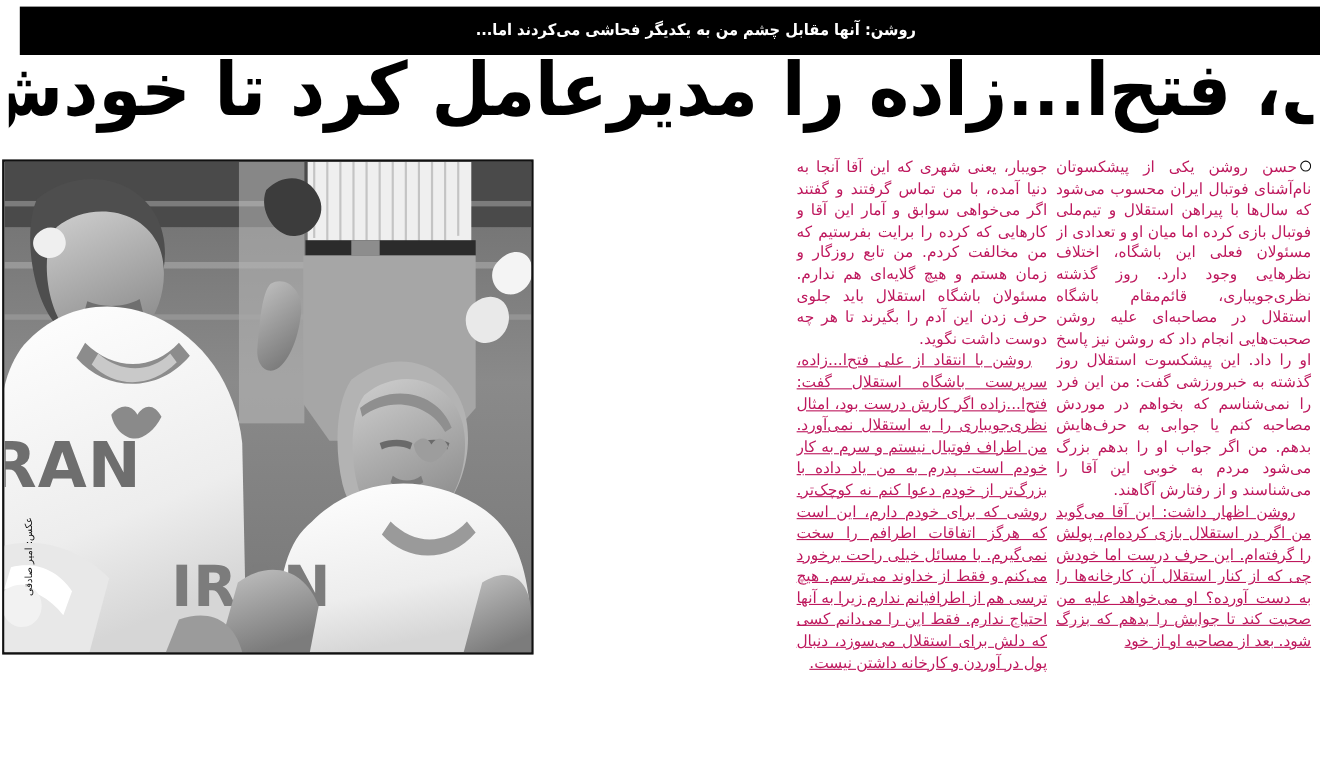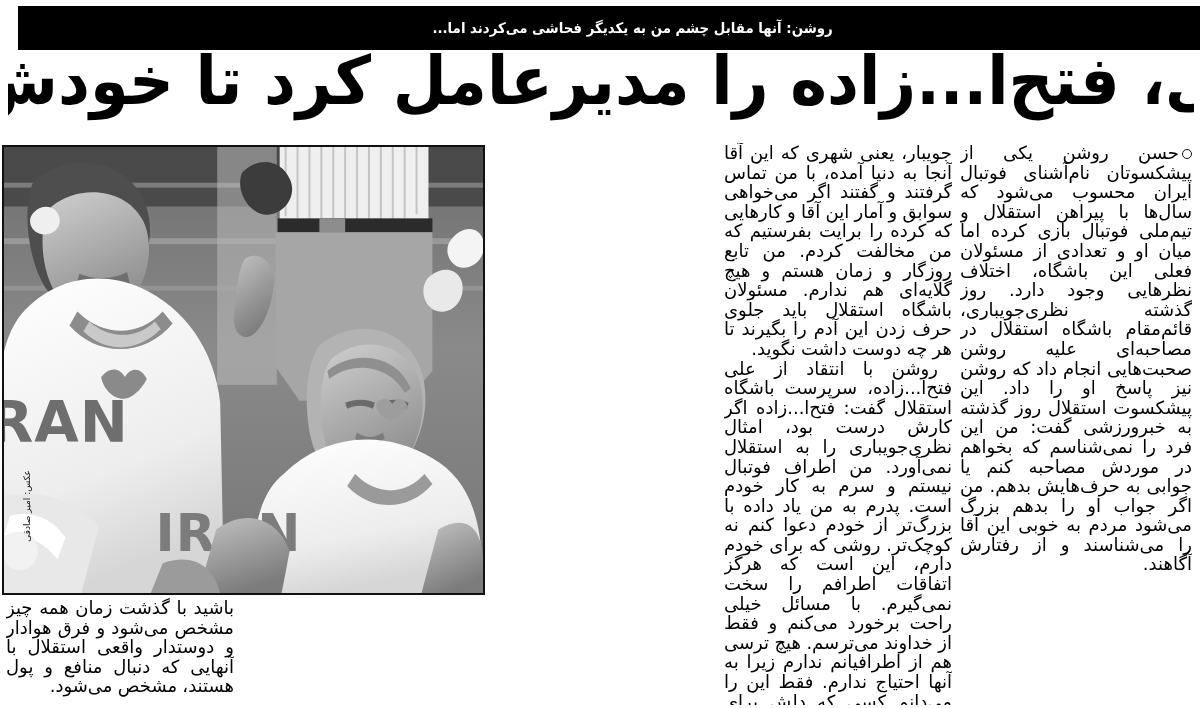--- a/index.html
+++ b/index.html
@@ -73,29 +73,29 @@
     white-space:nowrap;
     letter-spacing:0px;
   }
 
   
   .col{
     position:absolute;
     direction:rtl;
     text-align:justify;
     text-align-last:right;
-    font-size:18px;
+    font-size:14px;
     line-height:19.6px;
-    color:#000000;
+    color:#be185d;
     font-family:"DejaVu Sans","Liberation Sans",sans-serif;
     overflow:hidden;
     word-spacing:-0.5px;
   }
   .col p{margin:0 0 0 0;text-indent:0;}
-  .col p.indent{text-indent:14px;}
+  .col p.indent{text-indent:14px;text-decoration:underline;}
 
   .col-r1{right:8px;top:3px;width:232px;height:562px;}
   .col-r2{right:248px;top:3px;width:228px;height:562px;}
   .col-b1{right:488px;top:458px;width:232px;height:107px;}
   .col-b2{right:728px;top:458px;width:228px;height:107px;}
   .col-b3{right:966px;top:458px;width:228px;height:107px;}
 
   .bullet{
     display:inline-block;
     width:8px;height:8px;
@@ -202,25 +202,23 @@
         <path d="M452 92 c14 -16 32 -10 32 8 c0 16 -16 26 -28 20 c-10 -6 -12 -20 -4 -28 z" fill="#f4f4f4"></path>
         <path d="M430 130 c18 -14 36 -2 32 18 c-4 18 -24 24 -34 12 c-8 -10 -6 -24 2 -30 z" fill="#e9e9e9"></path>
         <path d="M2 392 c16 -10 34 0 32 18 c-2 16 -20 22 -30 12 c-8 -8 -10 -24 -2 -30 z" fill="#f2f2f2"></path>
       </svg>
     </div>
 
     <div class="photo-credit">عکس: امیر صادقی</div>
 
     <div class="col col-r1">
       <p><span class="bullet"></span><span>حسن روشن یکی از پیشکسوتان نام‌آشنای فوتبال ایران محسوب می‌شود که سال‌ها با پیراهن استقلال و تیم‌ملی فوتبال بازی کرده اما میان او و تعدادی از مسئولان فعلی این باشگاه، اختلاف نظرهایی وجود دارد. روز گذشته نظری‌جویباری، قائم‌مقام باشگاه استقلال در مصاحبه‌ای علیه روشن صحبت‌هایی انجام داد که روشن نیز پاسخ او را داد. این پیشکسوت استقلال روز گذشته به خبرورزشی گفت: من این فرد را نمی‌شناسم که بخواهم در موردش مصاحبه کنم یا جوابی به حرف‌هایش بدهم. من اگر جواب او را بدهم بزرگ می‌شود مردم به خوبی این آقا را می‌شناسند و از رفتارش آگاهند.</span></p>
+      <p class="indent">روشن اظهار داشت: این آقا می‌گوید من اگر در استقلال بازی کرده‌ام، پولش را گرفته‌ام. این حرف درست اما خودش چی که از کنار استقلال آن کارخانه‌ها را به دست آورده؟ او می‌خواهد علیه من صحبت کند تا جوابش را بدهم که بزرگ شود. بعد از مصاحبه او از خود</p>
     </div>
 
     <div class="col col-r2">
       <p>جویبار، یعنی شهری که این آقا آنجا به دنیا آمده، با من تماس گرفتند و گفتند اگر می‌خواهی سوابق و آمار این آقا و کارهایی که کرده را برایت بفرستیم که من مخالفت کردم. من تابع روزگار و زمان هستم و هیچ گلایه‌ای هم ندارم. مسئولان باشگاه استقلال باید جلوی حرف زدن این آدم را بگیرند تا هر چه دوست داشت نگوید.</p>
       <p class="indent">روشن با انتقاد از علی فتح‌ا...زاده، سرپرست باشگاه استقلال گفت: فتح‌ا...زاده اگر کارش درست بود، امثال نظری‌جویباری را به استقلال نمی‌آورد. من اطراف فوتبال نیستم و سرم به کار خودم است. پدرم به من یاد داده با بزرگ‌تر از خودم دعوا کنم نه کوچک‌تر. روشی که برای خودم دارم، این است که هرگز اتفاقات اطرافم را سخت نمی‌گیرم. با مسائل خیلی راحت برخورد می‌کنم و فقط از خداوند می‌ترسم. هیچ ترسی هم از اطرافیانم ندارم زیرا به آنها احتیاج ندارم. فقط این را می‌دانم کسی که دلش برای استقلال می‌سوزد، دنبال پول در آوردن و کارخانه داشتن نیست.</p>
     </div>
 
-    <div class="col col-b3">
-      <p>باشید با گذشت زمان همه چیز مشخص می‌شود و فرق هوادار و دوستدار واقعی استقلال با آنهایی که دنبال منافع و پول هستند، مشخص می‌شود.</p>
-    </div>
 
   </div>
 </div>
 
 </body></html>

